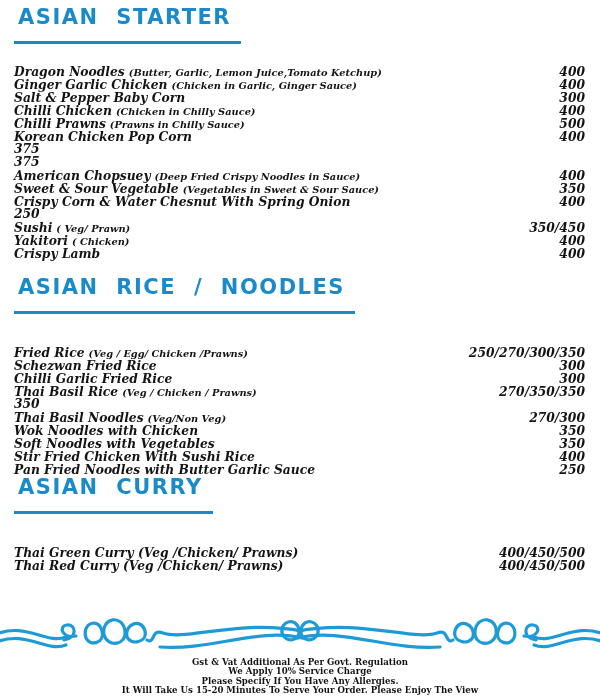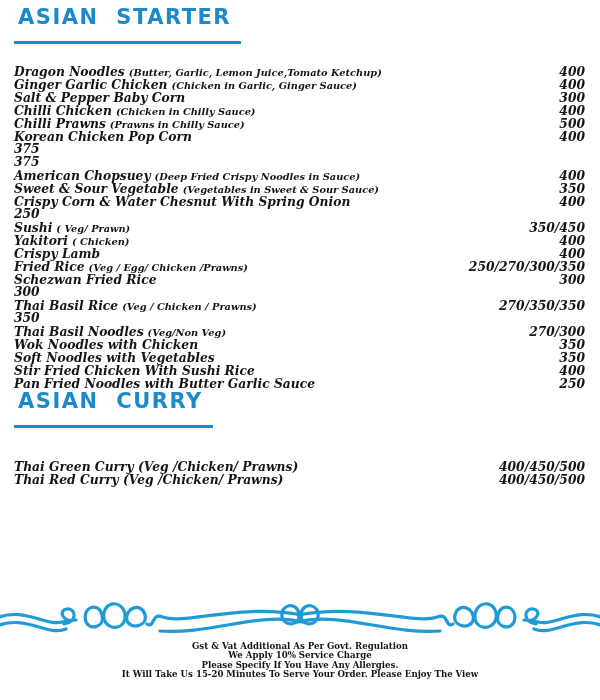--- a/index.html
+++ b/index.html
@@ -63,21 +63,21 @@
     left:0;right:0;bottom:0;
     width:600px;
   }
   .flourish{display:block;margin:0 0 1px 0;}
   .footer-lines{
     text-align:center;
     font-family:"DejaVu Serif","Liberation Serif",serif;
     font-weight:bold;
     font-size:8.6px;
     line-height:9.6px;
-    padding-bottom:20px;
+    padding-bottom:4px;
   }
 </style>
 </head>
 <body>
 
 <div id="menu-root">
   <div class="section sec-0">
     <div class="section-title">ASIAN STARTER</div>
     <div class="menu-list">
   <div class="row">
@@ -172,36 +172,40 @@
   <div class="row">
     <span class="left">
       <span class="item-name">Crispy Lamb</span>
     </span>
     <span class="item-price">400</span>
   </div>
 </div>
   </div>
 
   <div class="section sec-1">
+    <div class="section-title">ASIAN RICE / NOODLES</div>
     <div class="menu-list">
   <div class="row">
     <span class="left">
       <span class="item-name">Fried Rice</span><span class="item-desc">(Veg / Egg/ Chicken /Prawns)</span>
     </span>
     <span class="item-price">250/270/300/350</span>
   </div>
 
   <div class="row">
     <span class="left">
       <span class="item-name">Schezwan Fried Rice</span>
     </span>
     <span class="item-price">300</span>
   </div>
 
   <div class="row">
+    <span class="left">
+      <span class="item-name">Chilli Garlic Fried Rice</span>
+    </span>
     <span class="item-price">300</span>
   </div>
 
   <div class="row">
     <span class="left">
       <span class="item-name">Thai Basil Rice</span><span class="item-desc">(Veg / Chicken / Prawns)</span>
     </span>
     <span class="item-price">270/350/350</span>
   </div>
 

